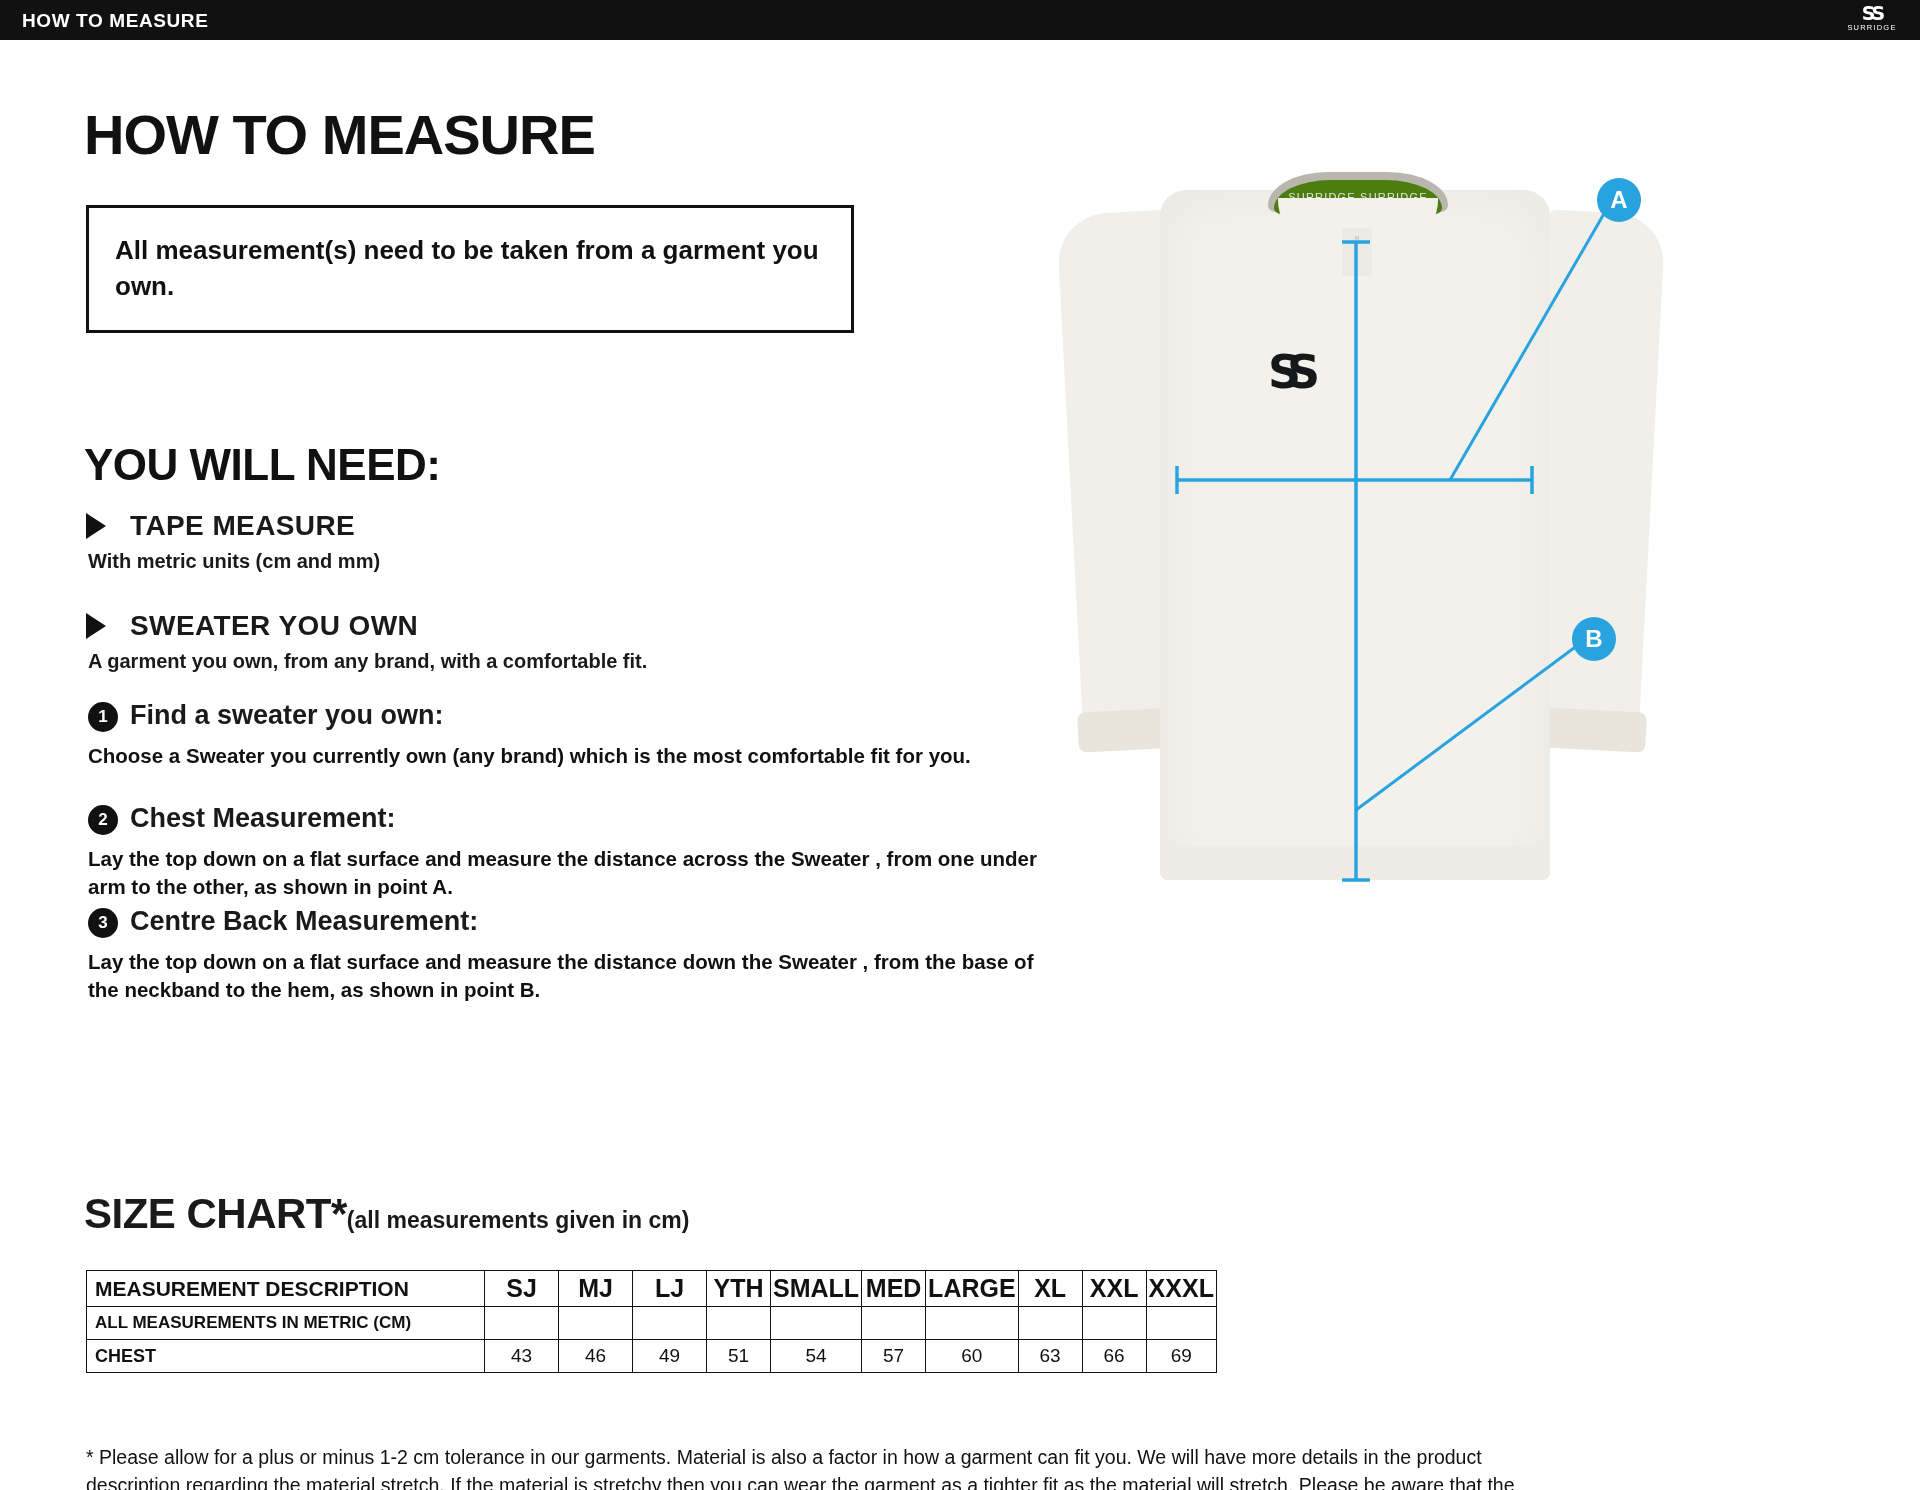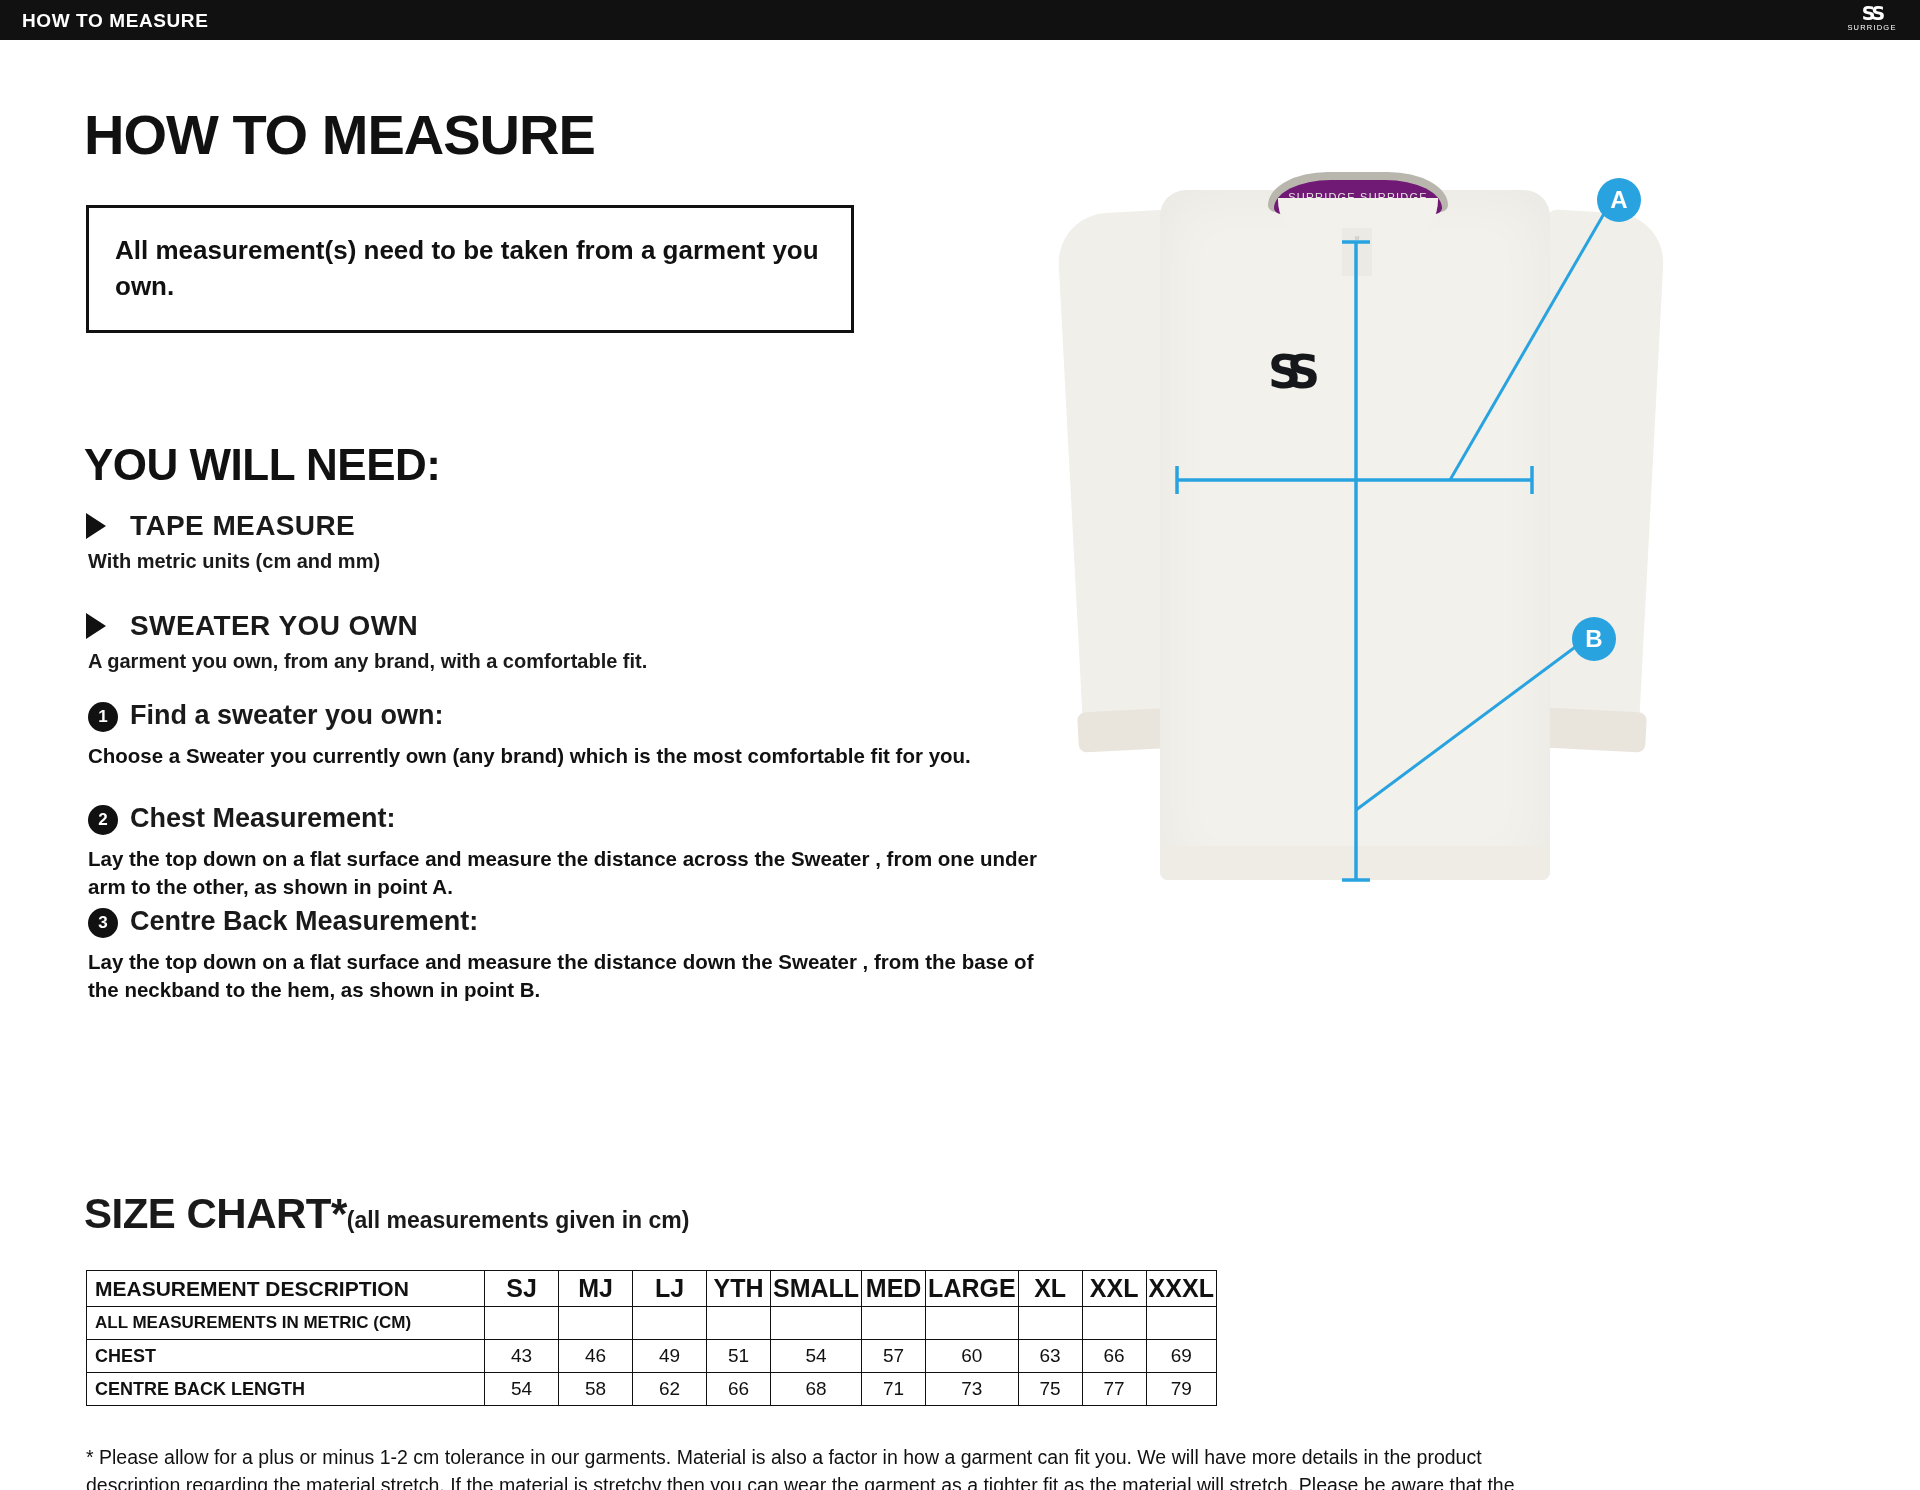--- a/index.html
+++ b/index.html
@@ -240,21 +240,21 @@
     position: absolute;
     left: 208px; top: 22px;
     width: 180px; height: 40px;
     background: #b9b6ae;
     border-radius: 90px 90px 12px 12px / 50px 50px 10px 10px;
   }
   .collar-inner {
     position: absolute;
     left: 214px; top: 30px;
     width: 168px; height: 34px;
-    background: #701a75;
+    background: #4d7c0f;
     border-radius: 80px 80px 10px 10px / 40px 40px 8px 8px;
     color: #e8e7e4;
     font-size: 11px;
     letter-spacing: 1.2px;
     text-align: center;
     line-height: 34px;
     overflow: hidden;
     white-space: nowrap;
   }
   .neck-v {
@@ -392,33 +392,20 @@
         <td class="val">46</td>
         <td class="val">49</td>
         <td class="val narrow">51</td>
         <td class="val">54</td>
         <td class="val narrow">57</td>
         <td class="val">60</td>
         <td class="val narrow">63</td>
         <td class="val narrow">66</td>
         <td class="val narrow">69</td>
       </tr>
-      <tr>
-        <td class="desc">CENTRE BACK LENGTH</td>
-        <td class="val">54</td>
-        <td class="val">58</td>
-        <td class="val">62</td>
-        <td class="val narrow">66</td>
-        <td class="val">68</td>
-        <td class="val narrow">71</td>
-        <td class="val">73</td>
-        <td class="val narrow">75</td>
-        <td class="val narrow">77</td>
-        <td class="val narrow">79</td>
-      </tr>
     </tbody>
   </table>
 
   <div class="footnote">* Please allow for a plus or minus 1-2 cm tolerance in our garments. Material is also a factor in how a garment can fit you. We will have more details in the product description regarding the material stretch.  If the material is stretchy then you can wear the garment as a tighter fit as the material will stretch.  Please be aware that the above measurements are of the garment and not of your body.</div>
 
   <div class="garment">
     <div class="sleeve-l"></div>
     <div class="sleeve-r"></div>
     <div class="cuff-l"></div>
     <div class="cuff-r"></div>

